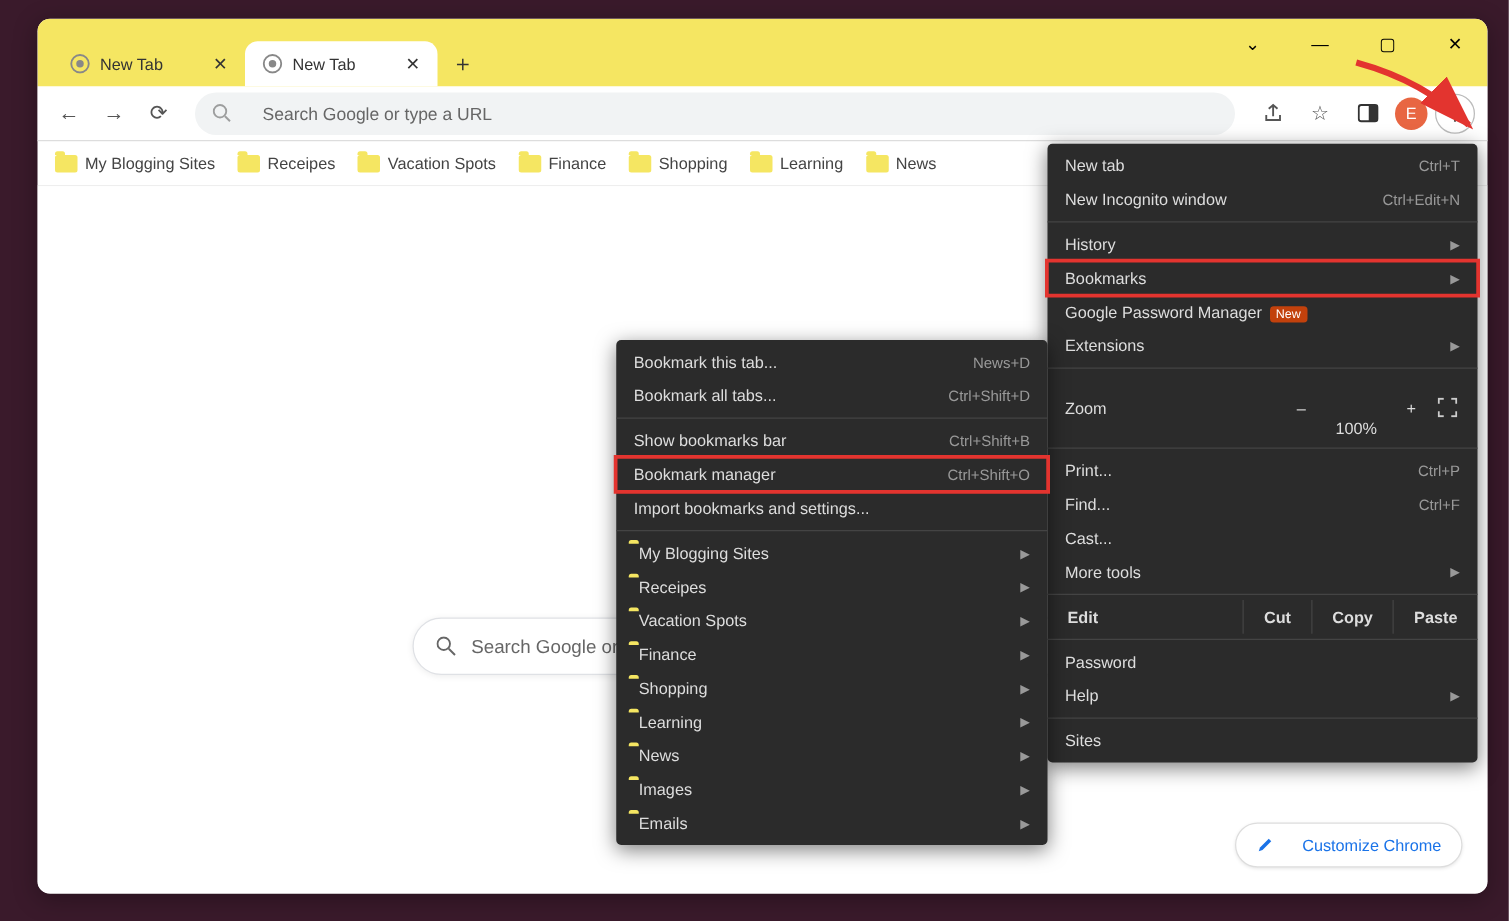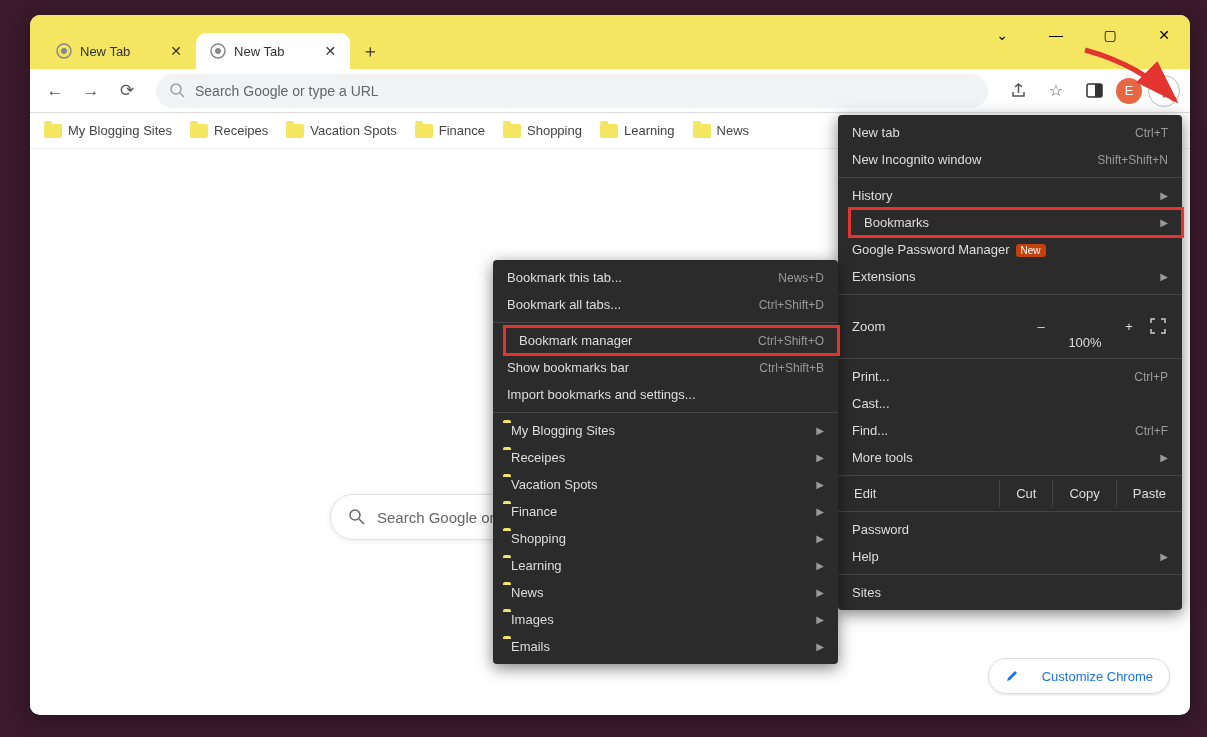--- a/index.html
+++ b/index.html
@@ -8,21 +8,21 @@
   .titlebar { height: 54px; background: #f5e662; display: flex; align-items: flex-end; padding-left: 12px; gap: 0; position: relative; }
   .tab { height: 36px; padding: 0 14px; display: flex; align-items: center; gap: 8px; font-size: 13px; color: #333; border-radius: 10px 10px 0 0; position: relative; cursor: pointer; }
   .tab .close { margin-left: 32px; font-size: 14px; color: #333; }
   .tab.active { background: #fff; }
   .tab.inactive { background: transparent; }
   .newtab-btn { margin-left: 6px; width: 28px; height: 28px; display:flex; align-items:center; justify-content:center; font-size:18px; color:#333; border-radius:50%; cursor:pointer; margin-bottom:4px;}
   .wincontrols { position: absolute; right: 6px; top: 6px; display: flex; gap: 14px; align-items:center; }
   .wincontrols div { width: 40px; height: 28px; display:flex; align-items:center; justify-content:center; font-size:14px; cursor:pointer; }
   .toolbar { height: 44px; background: #fff; display:flex; align-items:center; padding: 0 10px; gap: 6px; border-bottom:1px solid #ddd; }
   .navbtn { width:30px; height:30px; display:flex; align-items:center; justify-content:center; border-radius:50%; font-size:17px; color:#555;}
-  .omnibox { flex:1; height:34px; background:#f1f3f4; border-radius:20px; display:flex; align-items:center; padding:0 14px; gap:10px; color:#666; font-size:14px; margin: 0 8px; }
+  .omnibox { flex:1; height:34px; background:#f1f3f4; border-radius:20px; display:flex; align-items:center; padding:0 14px; gap:25px; color:#666; font-size:14px; margin: 0 8px; }
   .omnibox svg{opacity:.6}
   .tool-icon { width:32px; height:32px; display:flex; align-items:center; justify-content:center; border-radius:50%; cursor:pointer; color:#555; }
   .avatar { width:26px; height:26px; border-radius:50%; background:#e86642; color:#fff; display:flex; align-items:center; justify-content:center; font-size:13px; font-weight:500;}
   .dots { border:1px solid #bbb; }
   .bookmarks-bar { height:36px; display:flex; align-items:center; padding:0 14px; gap:18px; border-bottom:1px solid #eee; font-size:13px; color:#444;}
   .bm-item { display:flex; align-items:center; gap:6px; cursor:pointer;}
   .folder-ic { width:18px; height:14px; background:#f5e662; border-radius:2px; position:relative;}
   .folder-ic::before{content:"";position:absolute;top:-3px;left:0;width:8px;height:3px;background:#f5e662;border-radius:2px 2px 0 0;}
   .content { position:relative; height:565px; background:#fff;}
   .google-logo { position:absolute; left:50%; top:200px; transform:translateX(-50%); width:92px; height:92px; }
@@ -33,28 +33,28 @@
   .shortcut .lbl{font-size:12px;color:#444;}
   .customize { position:absolute; right:20px; bottom:20px; height:36px; padding:0 16px; border:1px solid #ddd; border-radius:20px; display:flex; align-items:center; gap:23px; font-size:13px; color:#1a73e8; cursor:pointer; background:#fff; box-shadow:0 1px 3px rgba(0,0,0,.1);}
   
   .menu { position:absolute; background:#2b2b2b; color:#ddd; border-radius:4px; box-shadow:0 4px 16px rgba(0,0,0,.5); font-size:13px; padding:4px 0; }
   .menu-item { display:flex; align-items:center; justify-content:space-between; padding:6px 14px; gap:24px; cursor:pointer; white-space:nowrap;}
   .menu-item.hasicon{padding-left:10px;}
   .menu-item .ic{margin-right:8px;}
   .menu-item .sc{color:#999; font-size:12px}
   .menu-item .arrow{color:#999;font-size:10px}
   .menu-sep{height:1px;background:#444;margin:4px 0;}
-  .menu .redbox{outline:3px solid #e3342f; outline-offset:-1px;margin-left:12px;}
+  .menu .redbox{outline:3px solid #e3342f; outline-offset:-1px;}
   .badge{background:#c2410c;color:#fff;font-size:10px;padding:1px 5px;border-radius:3px;margin-left:6px;}
   .zoom-row{display:flex;align-items:center;padding:4px 14px;gap:10px;}
   .zoom-row .zlbl{flex:1}
   .zoom-row .zbtn{width:22px;text-align:center;cursor:pointer;}
   .zoom-row .zval{width:46px;text-align:center;margin-top:32px;}
   .full-ic{width:18px;height:18px;cursor:pointer;}
-  .edit-row{display:flex;padding:0;}
+  .edit-row{display:flex;padding:0;font-weight:bold;}
   .edit-row .edcell{flex:0 0 auto;padding:6px 16px;cursor:pointer;}
   .edit-row .edcell.first{flex:1;}
   .edit-row .divider{width:1px;background:#444;}
   
   .red-arrow{position:absolute; pointer-events:none;}
 </style>
 </head>
 <body>
 
 <div class="window">
@@ -174,21 +174,21 @@
   </div>
 </div>
 
 <div class="menu" style="left:838px; top:115px; width:344px;">
   <div class="menu-item">
       <span>New tab</span>
       <span class="sc">Ctrl+T</span>
     </div>
   <div class="menu-item">
       <span>New Incognito window</span>
-      <span class="sc">Shift+Shift+N</span>
+      <span class="sc">Ctrl+Edit+N</span>
     </div>
   <div class="menu-sep"></div>
   <div class="menu-item">
       <span>History</span>
       <span class="arrow">▶</span>
     </div>
   <div class="menu-item redbox">
       <span>Bookmarks</span>
       <span class="arrow">▶</span>
     </div>
@@ -209,26 +209,26 @@
     <span class="full-ic"><svg width="16" height="16">
           <path d="M1 5V1h4 M15 5V1h-4 M1 11v4h4 M15 11v4h-4" fill="none" stroke="#ccc" stroke-width="1.5"></path>
         </svg></span>
   </div>
   <div class="menu-sep"></div>
   <div class="menu-item">
       <span>Print...</span>
       <span class="sc">Ctrl+P</span>
     </div>
   <div class="menu-item">
-      <span>Cast...</span>
-      <span></span>
-    </div>
-  <div class="menu-item">
       <span>Find...</span>
       <span class="sc">Ctrl+F</span>
+    </div>
+  <div class="menu-item">
+      <span>Cast...</span>
+      <span></span>
     </div>
   <div class="menu-item">
       <span>More tools</span>
       <span class="arrow">▶</span>
     </div>
   <div class="menu-sep"></div>
   <div class="edit-row">
     <div class="edcell first">Edit</div>
     <div class="divider"></div>
       <div class="edcell">Cut</div>
@@ -246,37 +246,37 @@
       <span>Help</span>
       <span class="arrow">▶</span>
     </div>
   <div class="menu-sep"></div>
   <div class="menu-item">
       <span>Sites</span>
       <span></span>
     </div>
 </div>
 
-<div class="menu" style="left:493px; top:260px; width:345px;">
+<div class="menu" style="left:493px; top:272px; width:345px;">
   <div class="menu-item">
       <span>Bookmark this tab...</span>
       <span class="sc">News+D</span>
     </div>
   <div class="menu-item">
       <span>Bookmark all tabs...</span>
       <span class="sc">Ctrl+Shift+D</span>
     </div>
   <div class="menu-sep"></div>
+  <div class="menu-item">
+      <span>Show bookmarks bar</span>
+      <span class="sc">Ctrl+Shift+B</span>
+    </div>
   <div class="menu-item redbox">
       <span>Bookmark manager</span>
       <span class="sc">Ctrl+Shift+O</span>
-    </div>
-  <div class="menu-item">
-      <span>Show bookmarks bar</span>
-      <span class="sc">Ctrl+Shift+B</span>
     </div>
   <div class="menu-item">
       <span>Import bookmarks and settings...</span>
       <span></span>
     </div>
   <div class="menu-sep"></div>
   <div class="menu-item hasicon">
       <span><span class="folder-ic ic"></span><span>My Blogging Sites</span></span>
       <span class="arrow">▶</span>
     </div>

